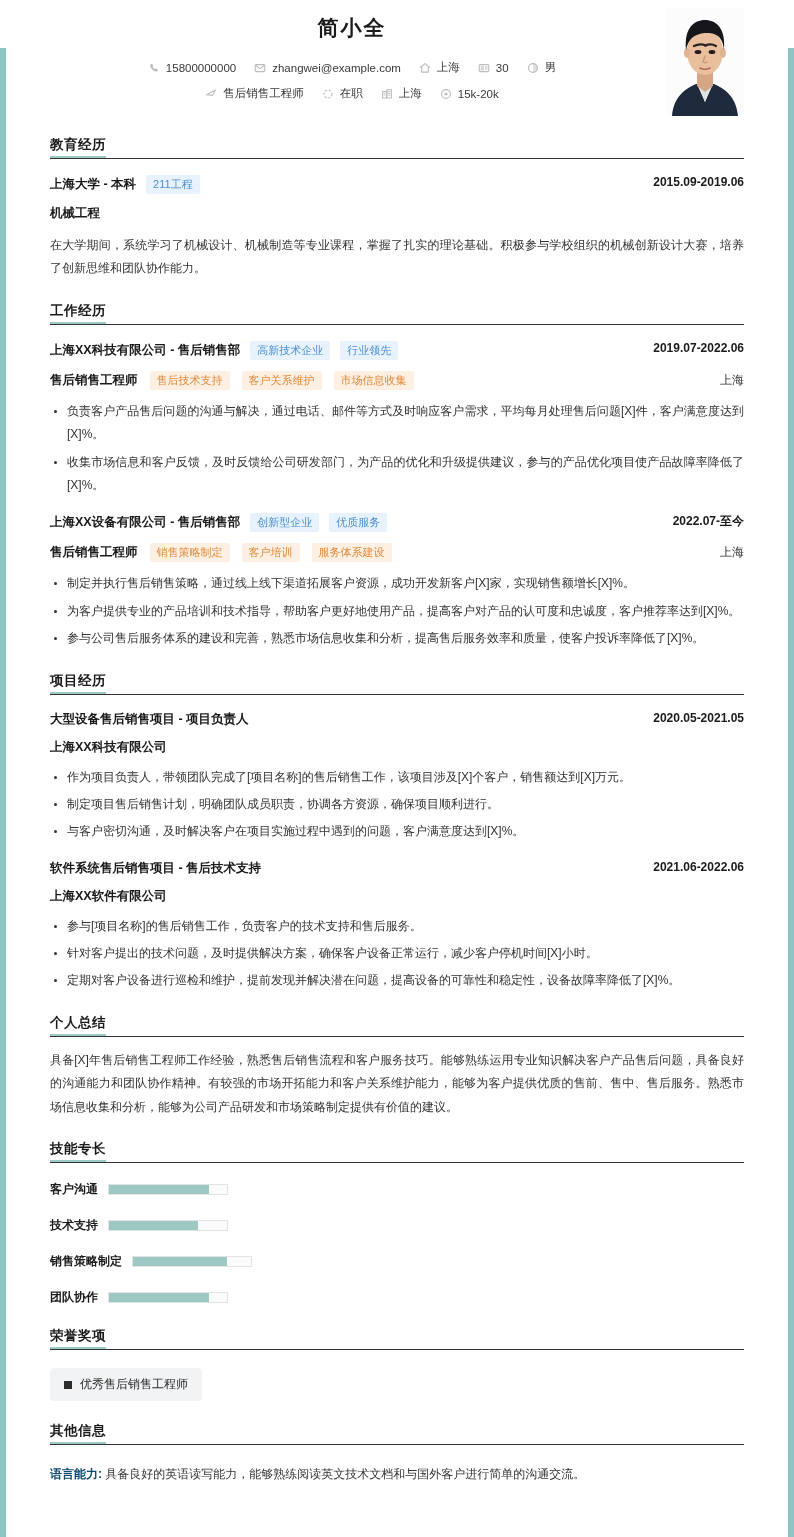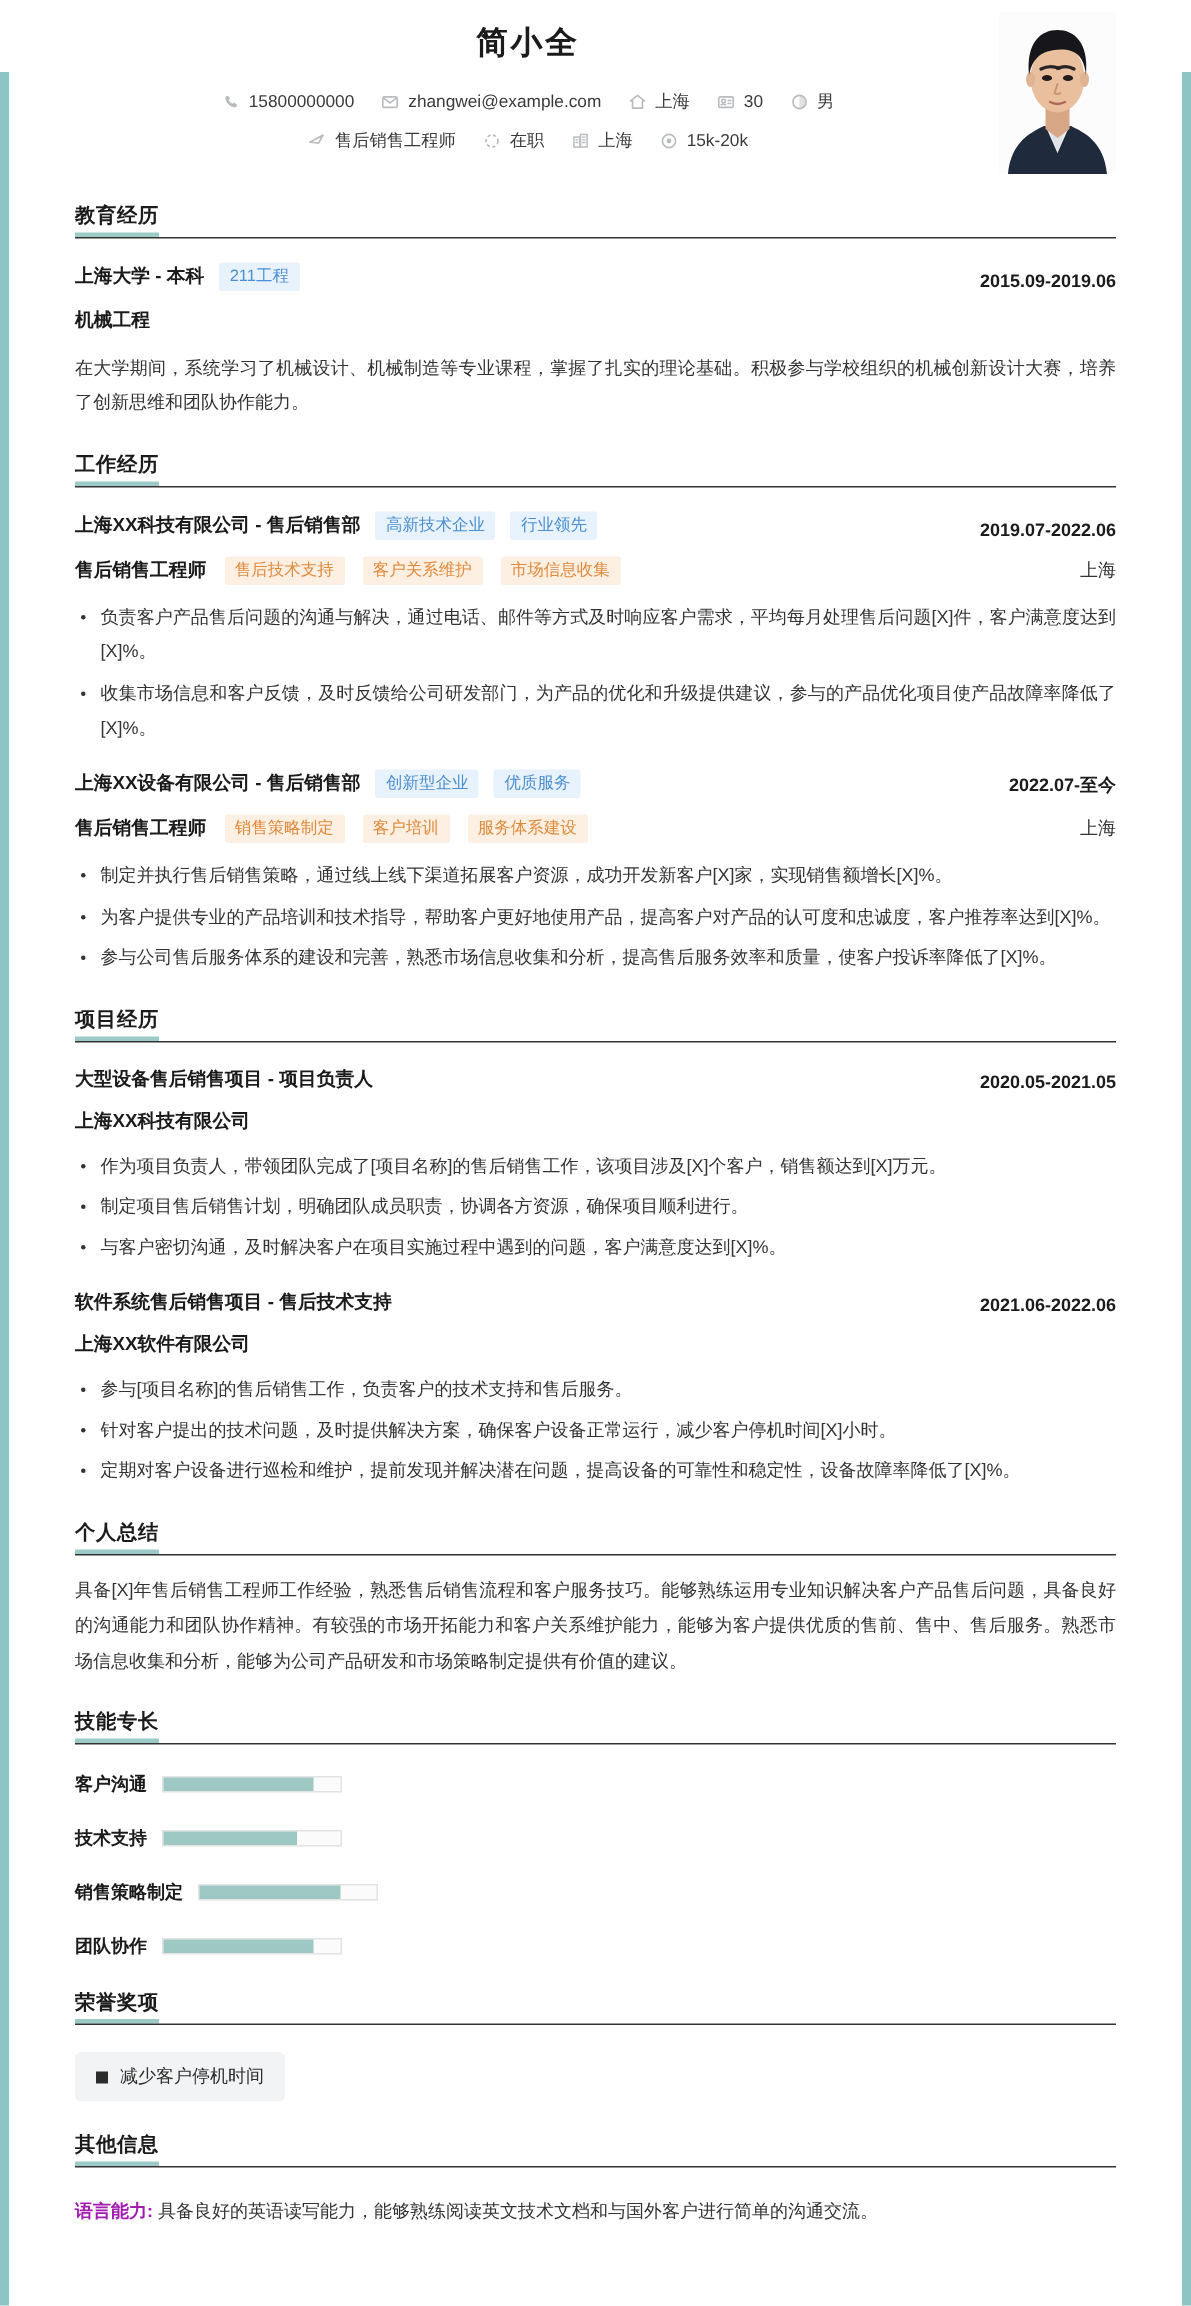--- a/index.html
+++ b/index.html
@@ -56,21 +56,21 @@
     content: ""; position: absolute; left: 0; bottom: 0; height: 3px; width: 100%;
     background: #9ccbc7;
   }
   .sec-rule {
     position: absolute; left: 0; right: 0; bottom: 0; height: 1px; background: #333; 
   }
 
   
   .entry { margin-top: 16px; }
   .entry-top {
-    display: flex; align-items: flex-end; justify-content: space-between;
+    display: flex; align-items: flex-start; justify-content: space-between;
     gap: 8px;
   }
   .entry-left { display: flex; align-items: center; flex-wrap: wrap; gap: 0 10px; min-width:0;}
   .entry-title { font-size: 12.5px; font-weight: bold; color: #1b1b1b; }
   .entry-date { font-size: 12px; font-weight: bold; color: #1b1b1b; white-space: nowrap; }
   .entry-sub-row {
     display: flex; align-items: center; justify-content: space-between;
     gap: 10px; margin-top: 11px;
   }
   .entry-sub-left { display: flex; align-items: center; flex-wrap: wrap; gap: 0 12px; min-width: 0;}
@@ -115,21 +115,21 @@
   .honor {
     display: inline-flex; align-items: center; gap: 8px;
     background: #f1f3f4; border-radius: 4px; padding: 8px 14px;
     font-size: 12px; color: #2c2c2c;
   }
   .honor .sq { width: 8px; height: 8px; background: #2c2c2c; display: inline-block; }
 
   
   .other { margin-top: 18px; }
   .other-line { font-size: 12px; line-height: 1.95; color: #333; }
-  .other-label { font-weight: bold; color: #a21caf; }
+  .other-label { font-weight: bold; color: #0c4a6e; }
 </style>
 </head>
 <body>
 
 <div class="rail rail-left"></div>
 <div class="rail rail-right"></div>
 
 <div class="page">
 
   <div class="header">
@@ -405,21 +405,21 @@
   </div>
 
   <div class="section">
     <div class="sec-head">
       <span class="sec-title">荣誉奖项</span>
       <span class="sec-rule"></span>
     </div>
     <div class="honors" id="honor-list">
         <div class="honor">
           <span class="sq"></span>
-          <span>减少客户停机时间</span>
+          <span>优秀售后销售工程师</span>
         </div>
       </div>
   </div>
 
   <div class="section">
     <div class="sec-head">
       <span class="sec-title">其他信息</span>
       <span class="sec-rule"></span>
     </div>
     <div class="other" id="other-list">

